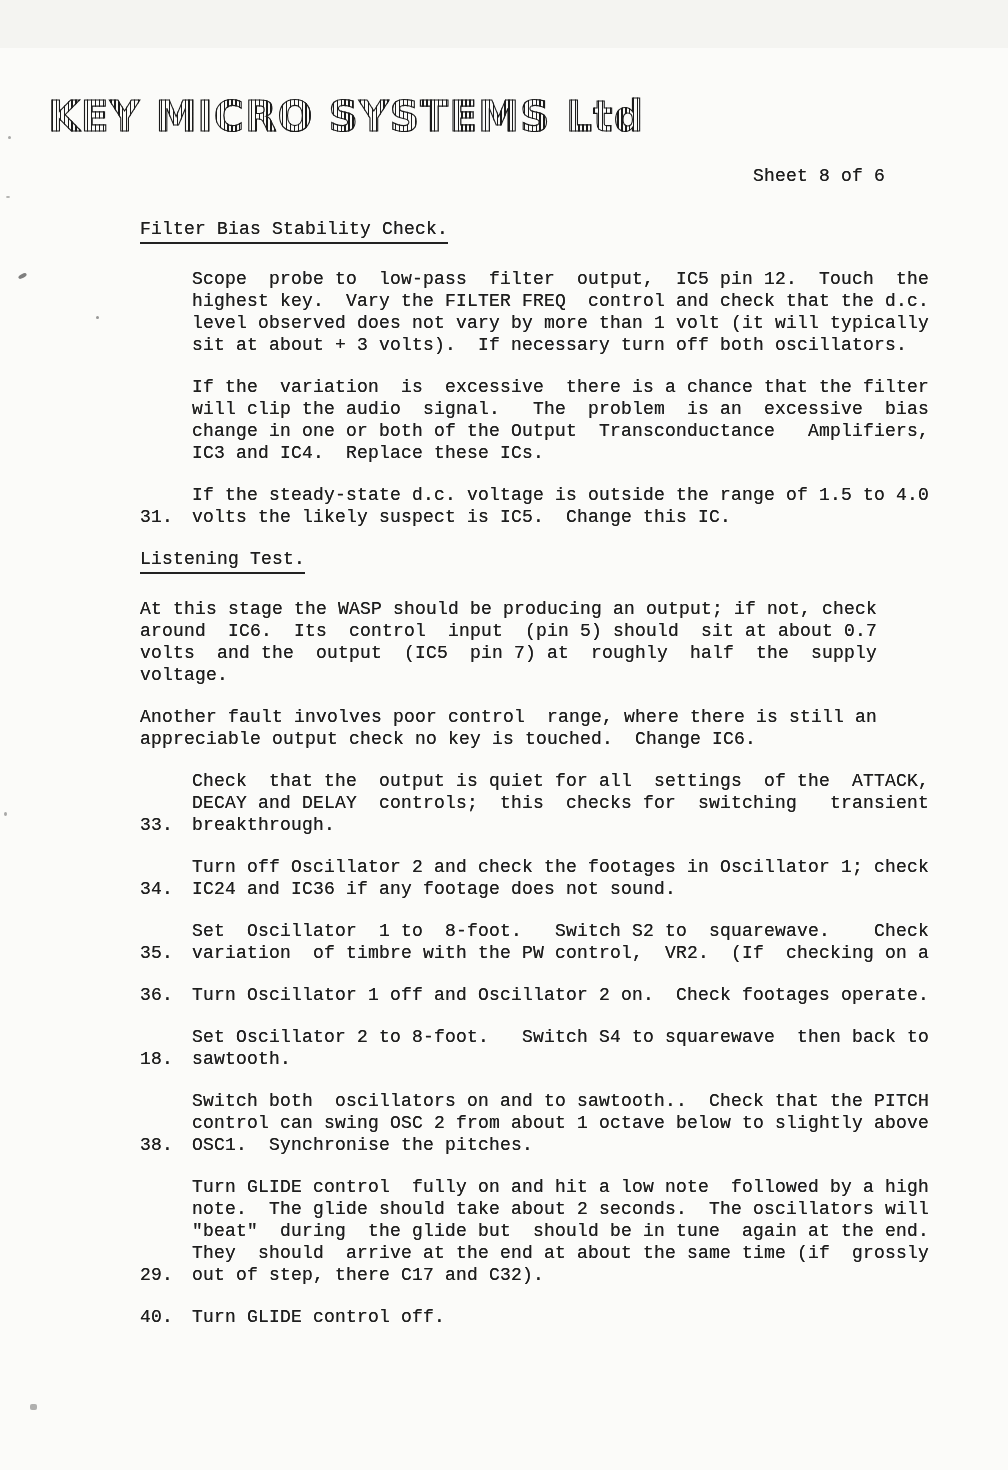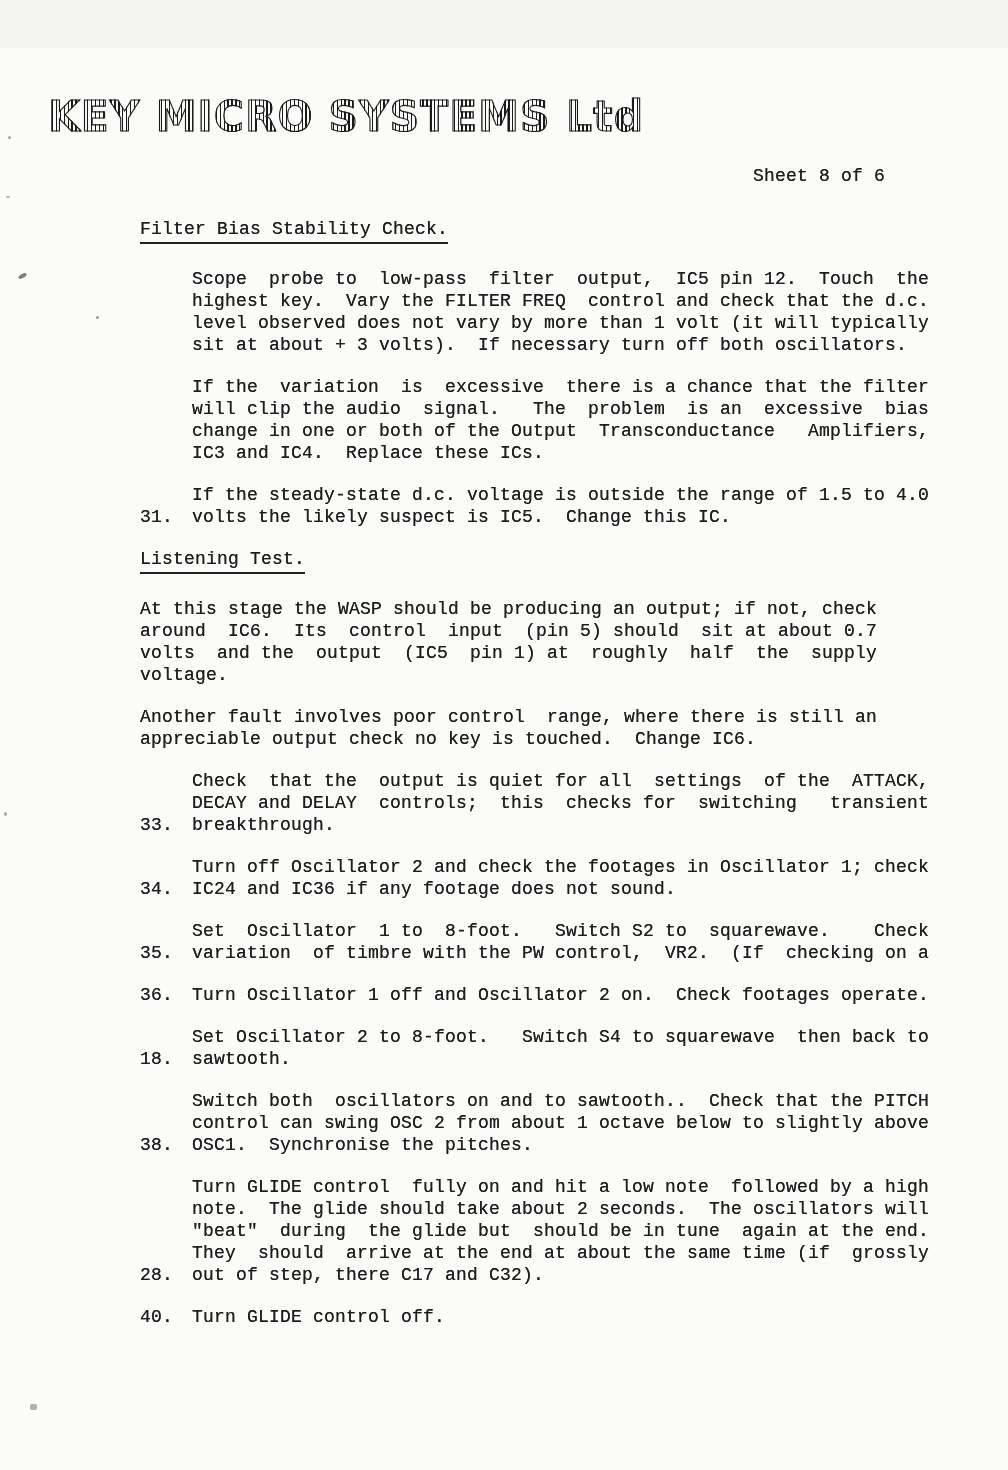--- a/index.html
+++ b/index.html
@@ -130,21 +130,21 @@
             </div>
           </div>
         </div>
         <div class="section">
           <div class="heading"><span class="heading-text">Listening Test.</span></div>
           <div class="item">
             <div class="body">
               <div class="para">
                 <div class="line">At this stage the WASP should be producing an output; if not, check</div>
                 <div class="line">around  IC6.  Its  control  input  (pin 5) should  sit at about 0.7</div>
-                <div class="line">volts  and the  output  (IC5  pin 1) at  roughly  half  the  supply</div>
+                <div class="line">volts  and the  output  (IC5  pin 7) at  roughly  half  the  supply</div>
                 <div class="line">voltage.</div>
               </div>
               <div class="para">
                 <div class="line">Another fault involves poor control  range, where there is still an</div>
                 <div class="line">appreciable output check no key is touched.  Change IC6.</div>
               </div>
             </div>
           </div>
           <div class="item">
             <div class="num">33.</div>
@@ -195,21 +195,21 @@
             <div class="num">38.</div>
             <div class="body">
               <div class="para">
                 <div class="line">Switch both  oscillators on and to sawtooth..  Check that the PITCH</div>
                 <div class="line">control can swing OSC 2 from about 1 octave below to slightly above</div>
                 <div class="line">OSC1.  Synchronise the pitches.</div>
               </div>
             </div>
           </div>
           <div class="item">
-            <div class="num">28.</div>
+            <div class="num">29.</div>
             <div class="body">
               <div class="para">
                 <div class="line">Turn GLIDE control  fully on and hit a low note  followed by a high</div>
                 <div class="line">note.  The glide should take about 2 seconds.  The oscillators will</div>
                 <div class="line">"beat"  during  the glide but  should be in tune  again at the end.</div>
                 <div class="line">They  should  arrive at the end at about the same time (if  grossly</div>
                 <div class="line">out of step, there C17 and C32).</div>
               </div>
             </div>
           </div>

